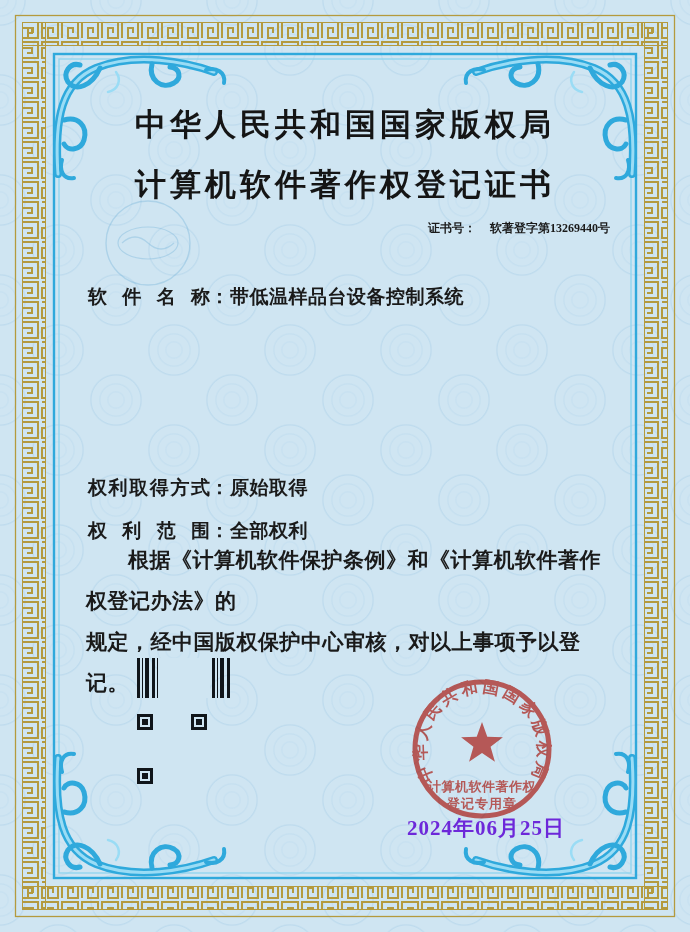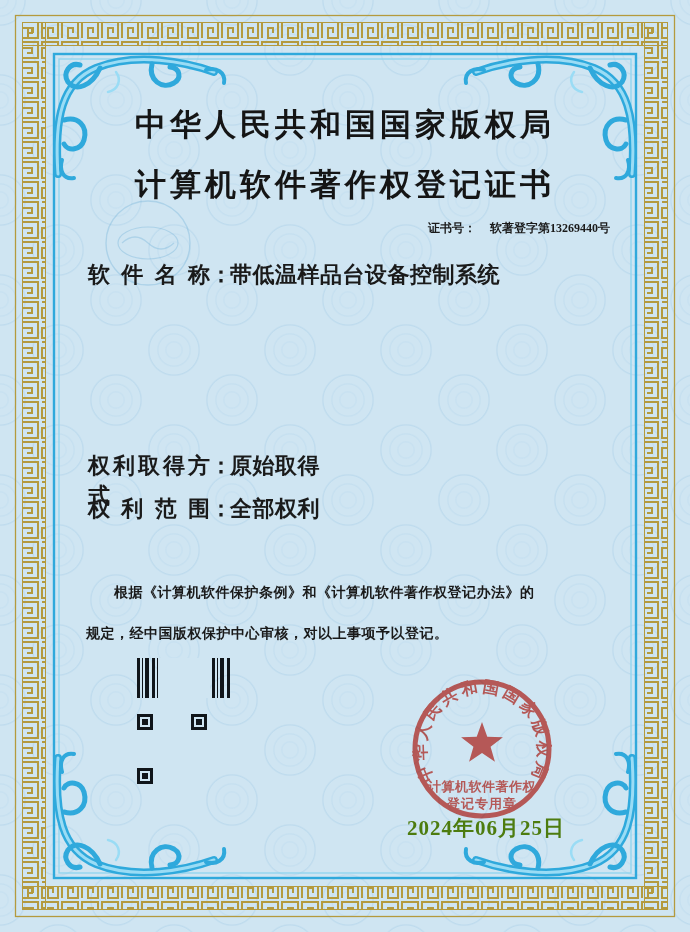--- a/index.html
+++ b/index.html
@@ -29,32 +29,32 @@
   .frame-svg{position:absolute;left:0;top:0;}
   .txt{position:absolute;white-space:nowrap;}
   .title{
     left:0;width:690px;text-align:center;font-weight:bold;
     font-size:31px;letter-spacing:4px;color:#151515;
   }
   .title1{top:104px;}
   .title2{top:164px;}
   .certno{top:220px;left:428px;font-size:12px;font-weight:bold;}
   .certno .gap{display:inline-block;width:14px;}
-  .row{position:absolute;left:88px;font-size:22px;font-weight:bold;}
+  .row{position:absolute;left:88px;font-size:19px;font-weight:bold;margin-top:24px;}
   .flabel{
     display:inline-block;width:122px;
     text-align:justify;text-align-last:justify;
     vertical-align:top;
   }
   .fcolon{display:inline-block;width:20px;vertical-align:top;}
   .fvalue{display:inline-block;vertical-align:top;letter-spacing:.5px;}
   .version-line{margin-top:7px;}
   .statement{
-    position:absolute;left:86px;top:572px;width:536px;
-    font-size:14px;font-weight:bold;line-height:41px;letter-spacing:.5px;
+    position:absolute;left:86px;top:540px;width:536px;
+    font-size:21px;font-weight:bold;line-height:41px;letter-spacing:.5px;
   }
   .statement .l1{text-indent:2em;}
   
   .barcode{
     position:absolute;left:137px;top:658px;width:94px;height:40px;
     background:repeating-linear-gradient(90deg,
       #10151a 0 3px,rgba(0,0,0,0) 3px 5px,
       #10151a 5px 6px,rgba(0,0,0,0) 6px 8px,
       #10151a 8px 12px,rgba(0,0,0,0) 12px 15px);
   }
@@ -79,21 +79,21 @@
     position:absolute;width:16px;height:16px;box-sizing:border-box;
     border:3px solid #10151a;background:#cfe5f2;
   }
   .qr .finder::after{content:"";position:absolute;inset:2px;background:#10151a;}
   .qr .f-tl{left:0;top:0;}
   .qr .f-tr{right:0;top:0;}
   .qr .f-bl{left:0;bottom:0;}
   
   .seal{position:absolute;left:405px;top:672px;mix-blend-mode:multiply;}
   .date{
-    top:814px;left:407px;font-size:21px;font-weight:bold;letter-spacing:1px;color:#4d7c0f;
+    top:814px;left:407px;font-size:21px;font-weight:bold;letter-spacing:1px;color:#6d28d9;
   }
 </style>
 </head>
 <body>
 
 <div class="cert">
 
   <div class="watermark"></div>
 
   <svg class="frame-svg" width="690" height="932" viewBox="0 0 690 932">

